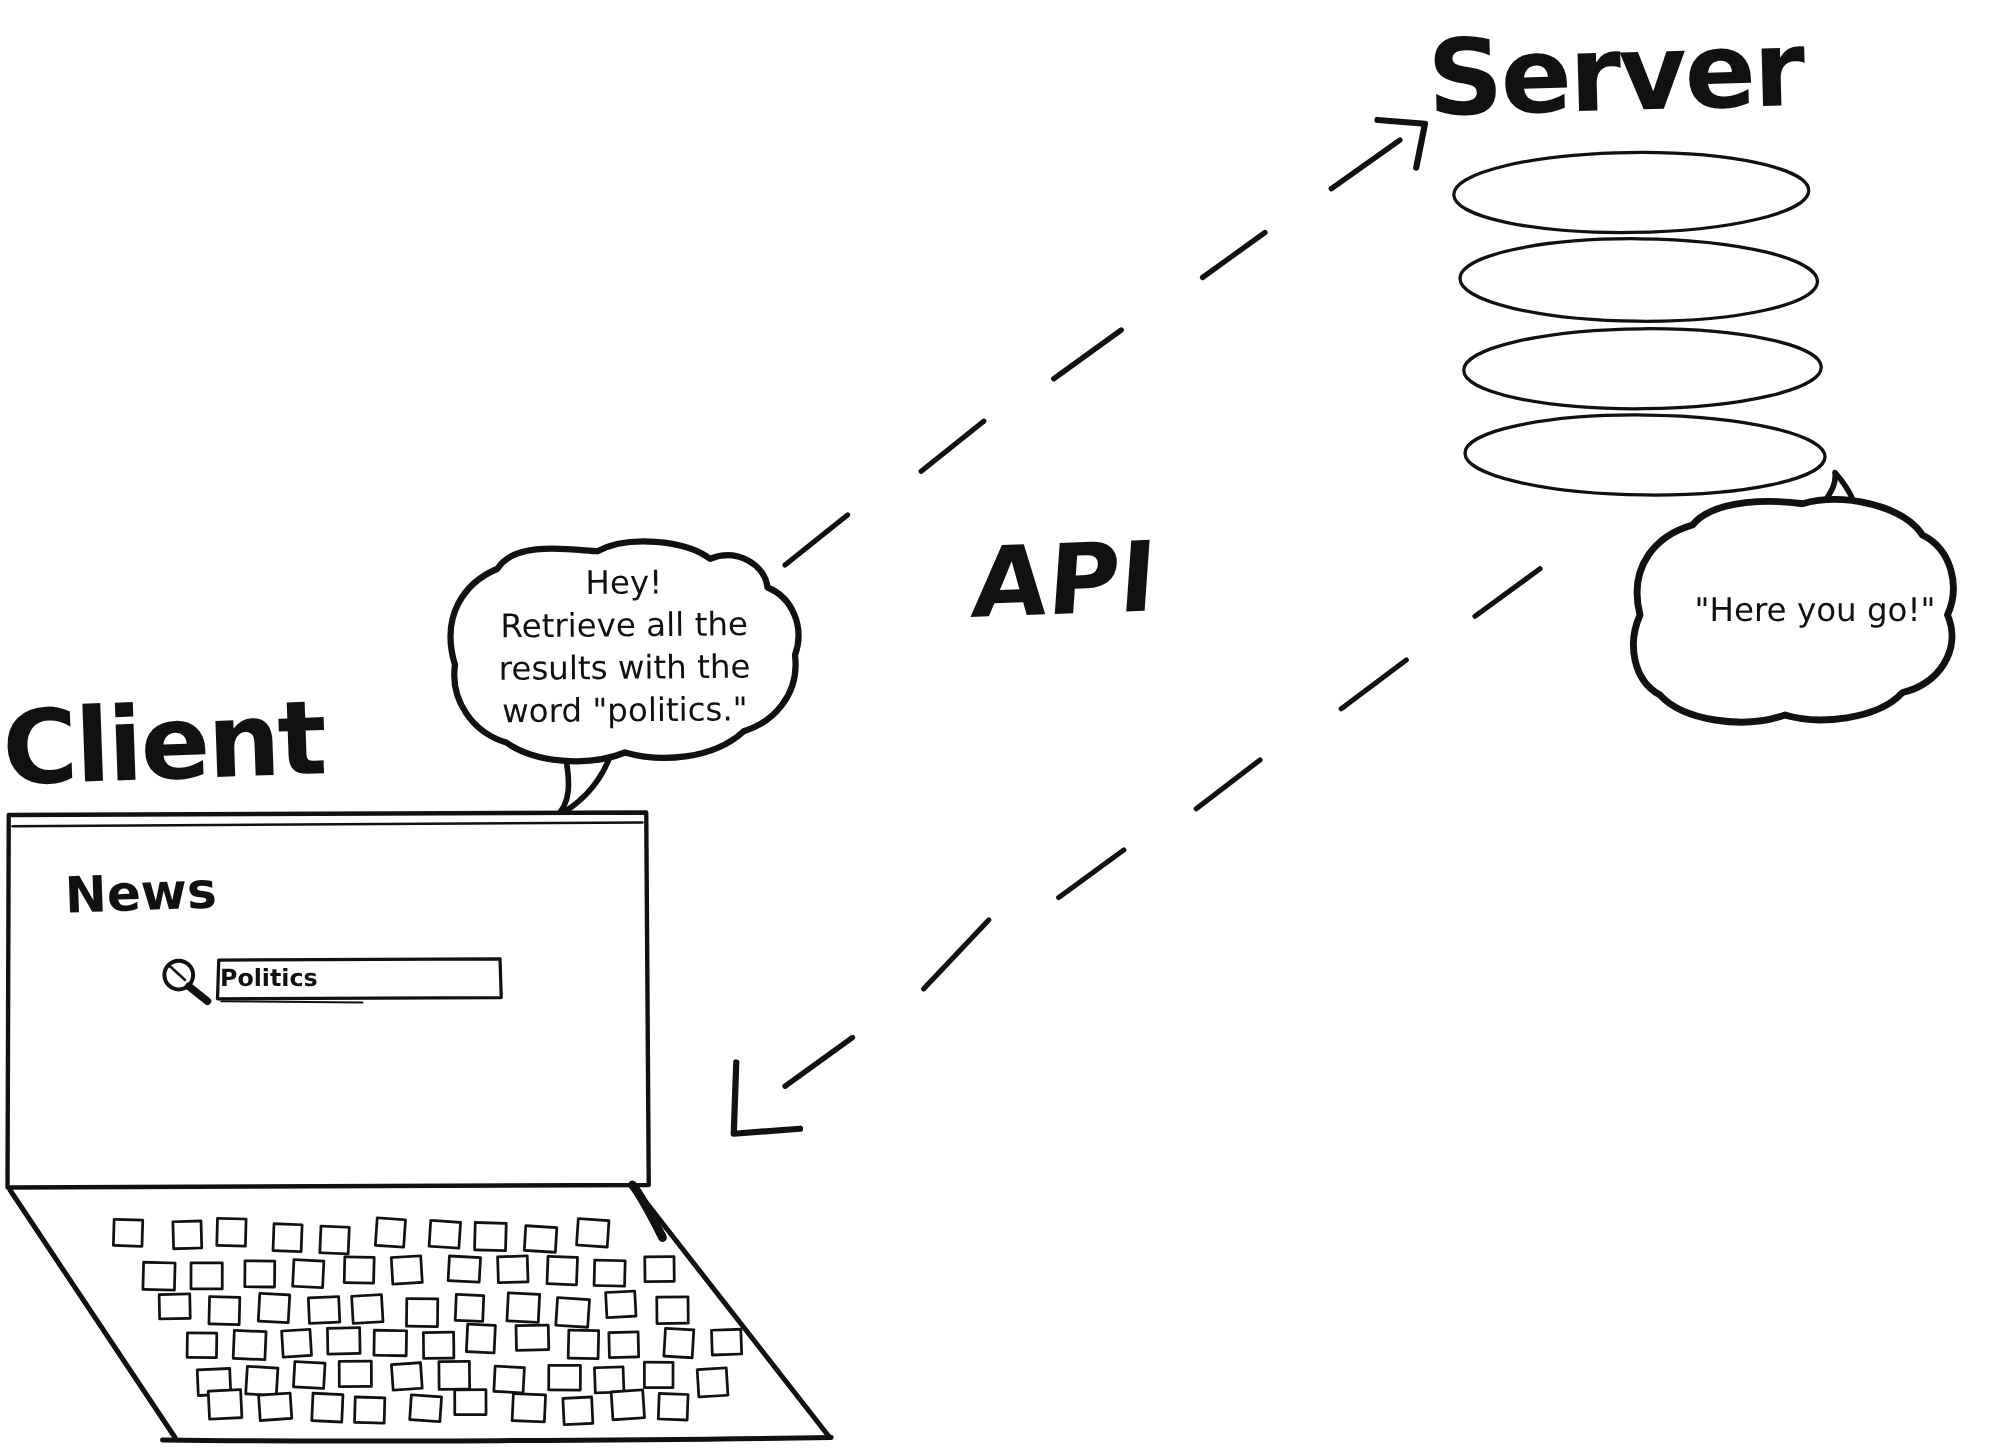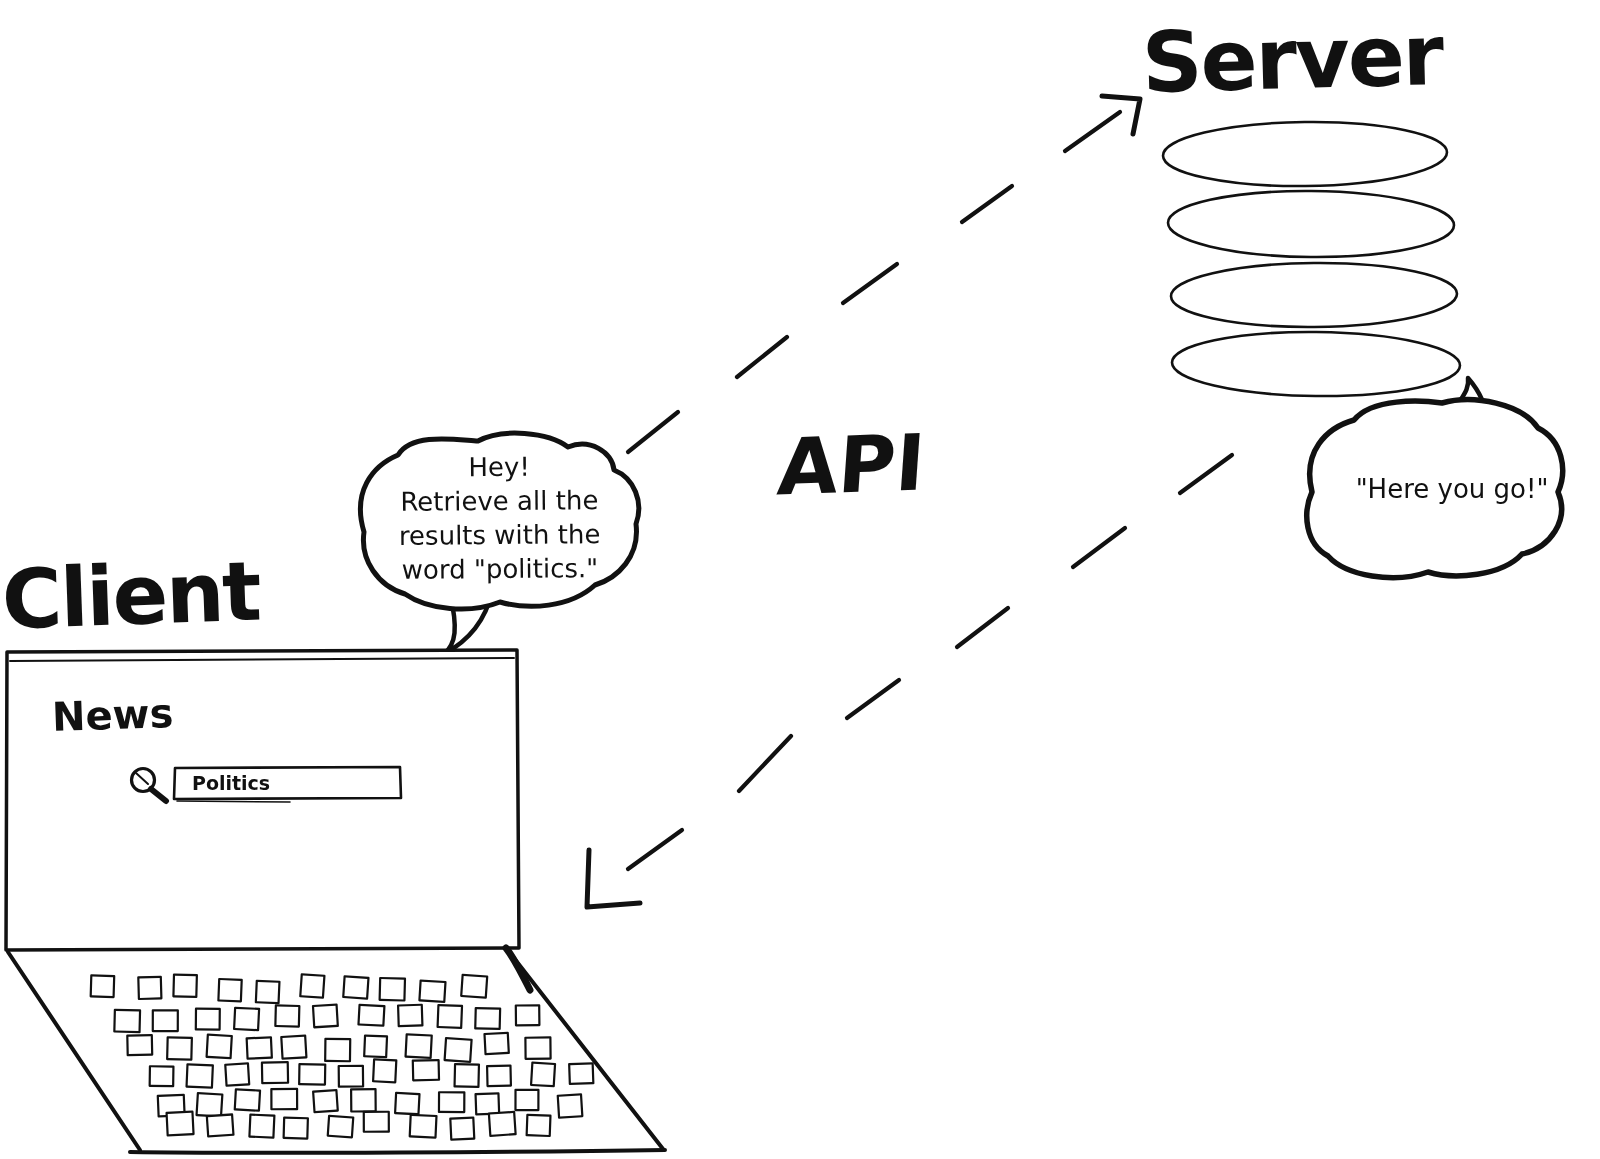--- a/index.html
+++ b/index.html
@@ -9,21 +9,21 @@
   .txt{position:absolute;color:#111111;white-space:pre;}
   .big-label{font-weight:bold;letter-spacing:-2px;}
   #server-title{left:1142px;top:10px;font-size:84px;transform:rotate(-1.5deg);}
   #client-title{left:2px;top:548px;font-size:82px;transform:rotate(-2deg);}
   #api-label{left:778px;top:420px;font-size:78px;font-weight:bold;transform:skewX(-6deg) rotate(-2deg);}
   #request-text{left:372px;top:450px;width:255px;text-align:center;font-size:26px;line-height:34px;
                 font-weight:500;transform:rotate(-0.5deg);white-space:normal;}
   #response-text{left:1318px;top:474px;width:268px;text-align:center;font-size:26px;font-weight:500;}
   #news-heading{left:52px;top:692px;font-size:40px;font-weight:bold;transform:rotate(-2deg);}
   #search-value{left:176px;top:768px;width:222px;height:30px;font-size:19px;font-weight:600;
-                line-height:30px;padding-left:16px;}
+                line-height:30px;padding-left:0;}
   .line{display:block;}
 </style>
 </head>
 <body>
 
 <div id="canvas">
 
   <svg id="art" width="1600" height="1159" viewBox="0 0 1600 1159">
     <g fill="none" stroke="#111111" stroke-linecap="round" stroke-linejoin="round">
 

